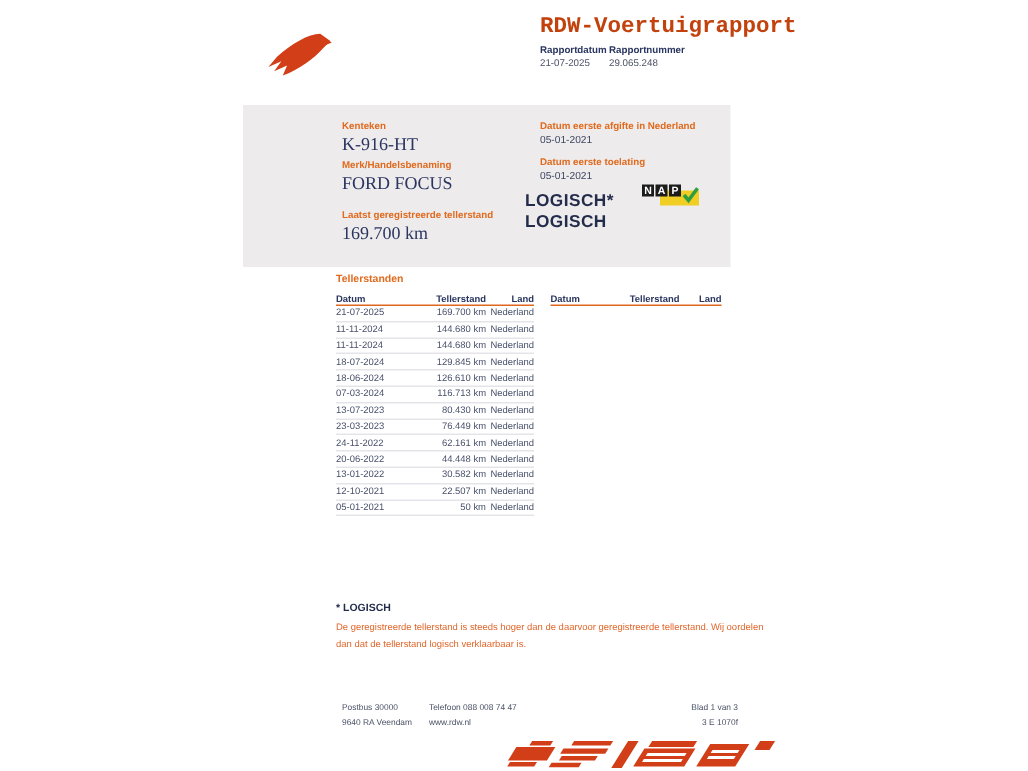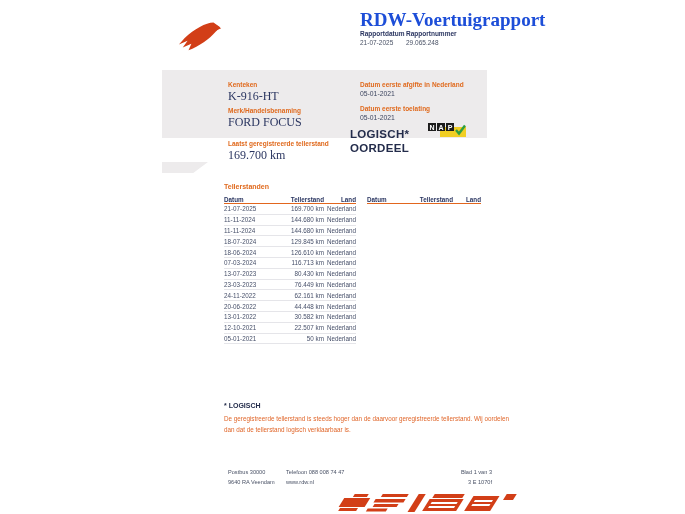--- a/index.html
+++ b/index.html
@@ -2,26 +2,26 @@
 <html><head>
 <meta charset="utf-8">
 <style>
   html,body{margin:0;padding:0;background:#ffffff;}
   .page{position:relative;width:685px;height:514px;background:#ffffff;overflow:hidden;
         font-family:"Liberation Sans",sans-serif;}
   
   .logo-bird{position:absolute;left:177px;top:15px;width:48px;height:40px;}
   .logo-word{position:absolute;left:229px;top:13px;font-family:"Liberation Serif",serif;
              font-size:21px;font-weight:600;letter-spacing:2px;color:#2b3560;}
-  .doc-title{position:absolute;left:360px;top:9px;font-family:Liberation Serif, serif;
-             font-size:19px;font-weight:700;color:#1d4ed8;}
+  .doc-title{position:absolute;left:360px;top:9px;font-family:Liberation Mono, monospace;
+             font-size:15px;font-weight:700;color:#c2410c;}
   .meta-label{position:absolute;font-size:6.5px;font-weight:700;color:#2a3560;}
   .meta-value{position:absolute;font-size:6.5px;color:#4a5266;}
   
-  .card{position:absolute;left:162px;top:70px;width:325px;height:68px;background:#edebec;}
+  .card{position:absolute;left:162px;top:70px;width:325px;height:108px;background:#edebec;}
   .card-notch{position:absolute;left:162px;top:162px;width:46px;height:11px;background:#edebec;
               clip-path:polygon(0 0,100% 0,68% 100%,0 100%);}
   .fld-label{position:absolute;font-size:6.5px;font-weight:700;color:#e06a1e;}
   .fld-serif{position:absolute;font-family:"Liberation Serif",serif;font-size:12px;color:#2a3560;}
   .fld-value{position:absolute;font-size:6.8px;color:#3d4660;}
   .oordeel{position:absolute;left:188px;top:57px;font-size:11.5px;font-weight:700;
            color:#232c4b;line-height:14px;letter-spacing:.3px;}
   .nap{position:absolute;left:266px;top:52px;width:40px;height:18px;}
   
   .sec-title{position:absolute;left:224px;top:183px;font-size:7px;font-weight:700;color:#e06a1e;}
@@ -72,21 +72,21 @@
     <div class="fld-label" style="left:66px;top:70px;">Laatst geregistreerde tellerstand</div>
     <div class="fld-serif" style="left:66px;top:78px;">169.700 km</div>
 
     <div class="fld-label" style="left:198px;top:11px;">Datum eerste afgifte in Nederland</div>
     <div class="fld-value" style="left:198px;top:20px;">05-01-2021</div>
     <div class="fld-label" style="left:198px;top:35px;">Datum eerste toelating</div>
     <div class="fld-value" style="left:198px;top:44px;">05-01-2021</div>
 
     <div class="oordeel">
       <div>LOGISCH*</div>
-      <div>OORDEEL</div>
+      <div>LOGISCH</div>
     </div>
 
     <svg class="nap" viewBox="0 0 40 18">
       <rect x="12" y="5" width="26" height="10" fill="#f0ce24"></rect>
       <rect x="0" y="1" width="8" height="8" fill="#1c1c1c"></rect>
       <rect x="9" y="1" width="8" height="8" fill="#1c1c1c"></rect>
       <rect x="18" y="1" width="8" height="8" fill="#1c1c1c"></rect>
       <text x="4" y="7.6" font-size="7" font-weight="bold" fill="#ffffff" text-anchor="middle" font-family="Liberation Sans, sans-serif">N</text>
       <text x="13" y="7.6" font-size="7" font-weight="bold" fill="#ffffff" text-anchor="middle" font-family="Liberation Sans, sans-serif">A</text>
       <text x="22" y="7.6" font-size="7" font-weight="bold" fill="#ffffff" text-anchor="middle" font-family="Liberation Sans, sans-serif">P</text>

